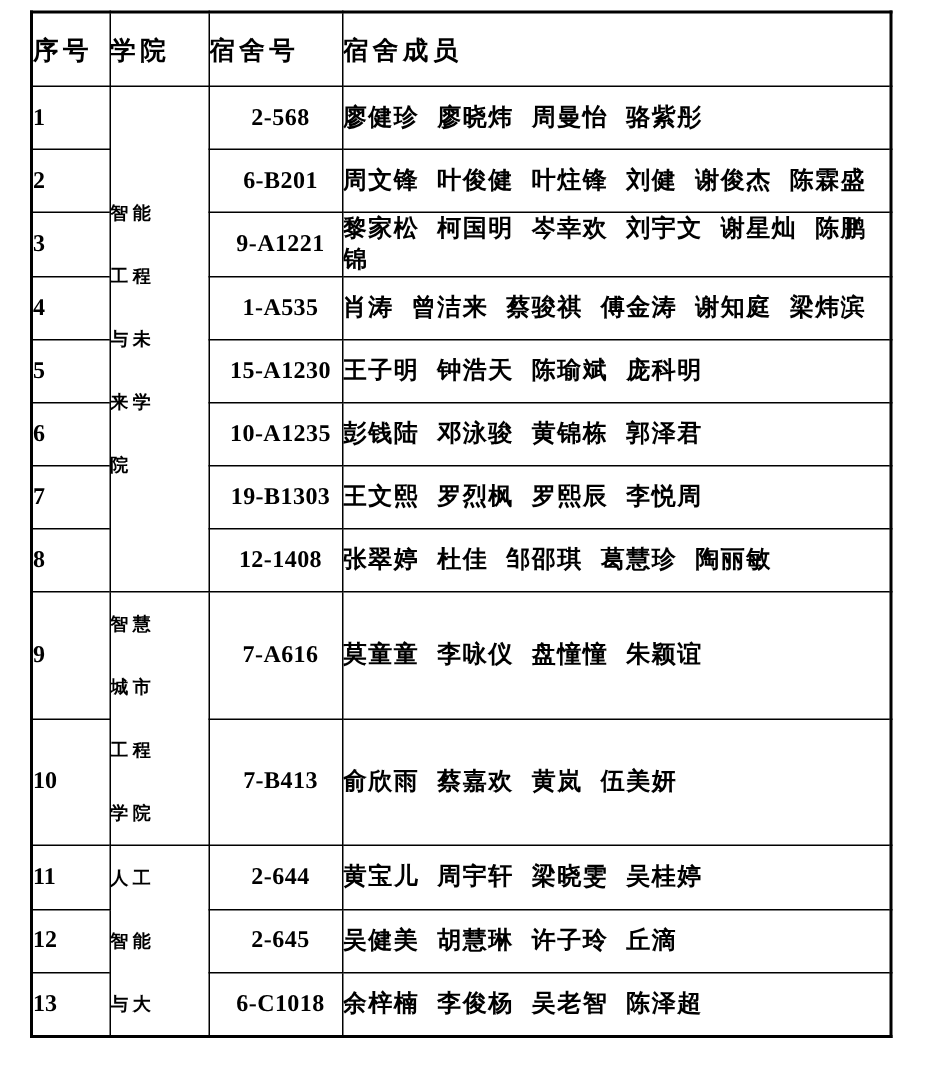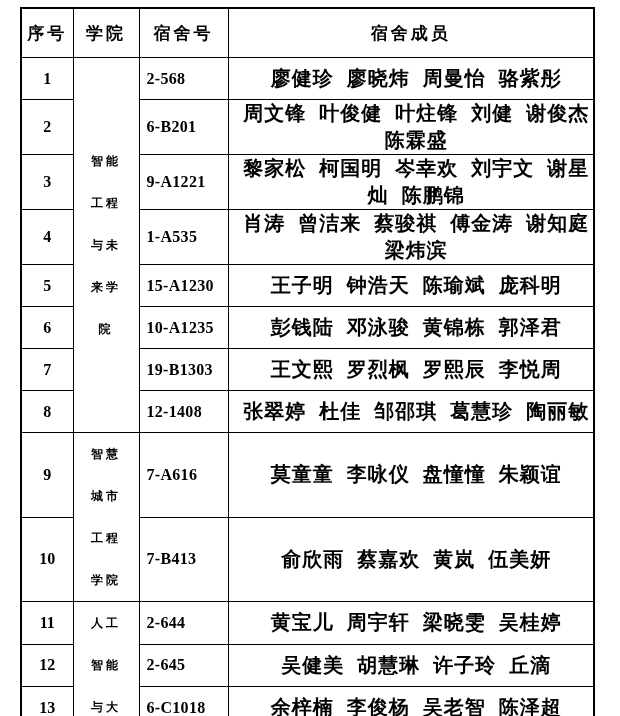--- a/index.html
+++ b/index.html
@@ -25,21 +25,21 @@
   }
   .dorm-table col.c-index  { width: 52px; }
   .dorm-table col.c-college{ width: 66px; }
   .dorm-table col.c-dorm   { width: 89px; }
   .dorm-table col.c-members{ width: 366px; }
 
   .dorm-table th, .dorm-table td {
     border: 1.5px solid #000000;
     font-weight: bold;
     vertical-align: middle;
-    text-align: center;
+    text-align: left;
     padding: 0;
     overflow: hidden;
   }
   .dorm-table th {
     height: 48px;
     font-size: 17px;
     letter-spacing: 3px;
   }
   tr.row-regular  { height: 42px; }
   tr.row-tall     { height: 84px; }
@@ -49,29 +49,28 @@
     font-size: 16px;
   }
   td.college-cell {
     font-size: 12px;
     letter-spacing: 3px;
     line-height: 42px;
     white-space: pre-line;
   }
   td.dorm-cell {
     font-size: 16px;
-    text-align: left;
+    text-align: center;
     padding-left: 7px;
     letter-spacing: 0.3px;
   }
   td.members-cell {
-    font-size: 20px;
+    font-size: 16px;
     word-spacing: 7px;
     letter-spacing: 1px;
-    padding-left: 11px;
   }
 </style>
 </head>
 <body>
 
 <table class="dorm-table">
   <colgroup>
     <col class="c-index">
       <col class="c-college">
       <col class="c-dorm">

